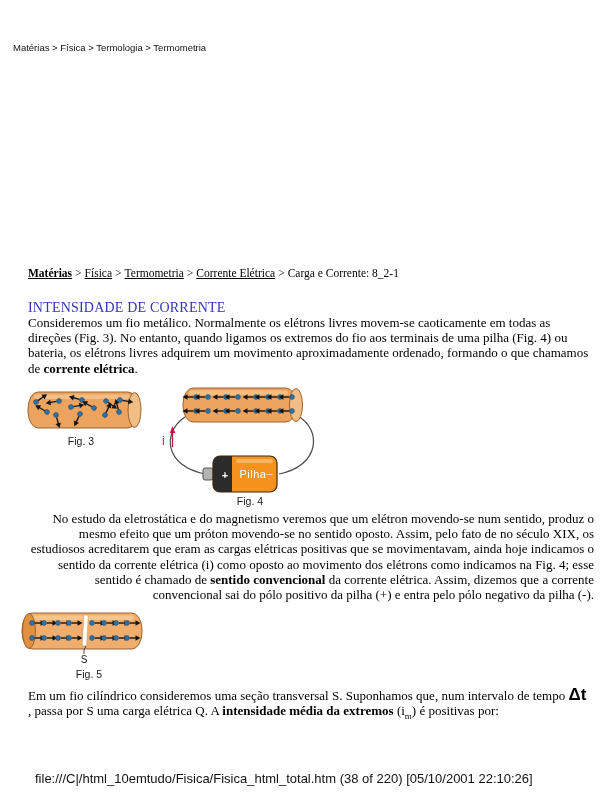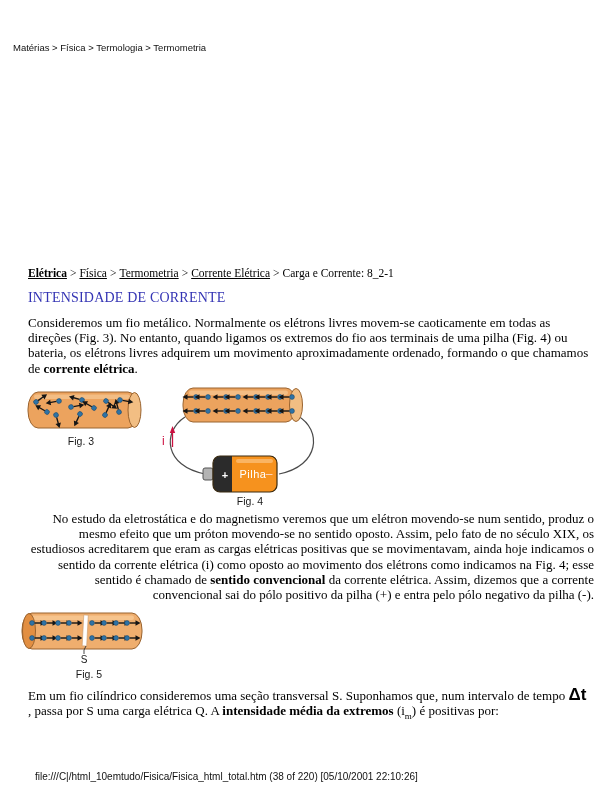--- a/index.html
+++ b/index.html
@@ -12,57 +12,57 @@
     left:13px;top:18px;
     font-family:"Liberation Sans", sans-serif;font-size:9.5px;color:#111;margin-top:24px;
   }
   .bc2{
     left:28px;top:267px;font-size:11.5px;color:#000;white-space:nowrap;
   }
   .bc2 .lnk{text-decoration:underline;cursor:pointer;}
   .bc2 .first{font-weight:bold;}
   .bc2 .sep{margin:0 3px;text-decoration:none;}
   .heading{
-    left:28px;top:290px;font-size:14px;color:#3434b4;letter-spacing:0.2px;
+    left:28px;top:300px;font-size:14px;color:#3434b4;letter-spacing:0.2px;
   }
   .para{
     left:28px;width:566px;font-size:13px;line-height:15.2px;text-align:left;
   }
   .p1{top:315px;}
   .p2{top:511px;text-align:right;}
   .p3{top:687px;}
   .para b{font-weight:bold;}
   .delta{
     font-family:"Liberation Sans", sans-serif;font-weight:bold;font-size:17px;
   }
   sub{font-size:9px;}
   .footer{
     left:13px;top:771px;
-    font-family:"Liberation Sans", sans-serif;font-size:10px;color:#111;padding-left:22px;
+    font-family:"Liberation Sans", sans-serif;font-size:13px;color:#111;padding-left:22px;
   }
   svg text{font-family:"Liberation Sans", sans-serif;}
   .figlabel{font-size:10.5px;fill:#1a1a1a;}
 </style>
 </head>
 <body>
 
 <svg width="0" height="0" style="position:absolute" aria-hidden="true">
   <defs>
     <g id="el">
       <line x1="2.5" y1="0" x2="9.5" y2="0" stroke="#151515" stroke-width="1.4"></line>
       <polygon points="13.5,0 8.5,-2.8 8.5,2.8" fill="#151515"></polygon>
       <circle cx="0" cy="0" r="2.4" fill="#2e73a6" stroke="#1b4a6e" stroke-width="0.6"></circle>
     </g>
   </defs>
 </svg>
 
 <div class="abs bc-top">Matérias &gt; Física &gt; Termologia &gt; Termometria</div>
 
 <div class="abs bc2">
-  <span class="lnk first">Elétrica</span><span class="sep">&gt;</span><span class="lnk">Física</span><span class="sep">&gt;</span><span class="lnk">Termometria</span><span class="sep">&gt;</span><span class="lnk">Corrente Elétrica</span><span class="sep">&gt;</span><span>Carga e Corrente: 8_2-1</span>
+  <span class="lnk first">Matérias</span><span class="sep">&gt;</span><span class="lnk">Física</span><span class="sep">&gt;</span><span class="lnk">Termometria</span><span class="sep">&gt;</span><span class="lnk">Corrente Elétrica</span><span class="sep">&gt;</span><span>Carga e Corrente: 8_2-1</span>
 </div>
 
 <div class="abs heading">INTENSIDADE DE CORRENTE</div>
 
 <div class="abs para p1"><span>Consideremos um fio metálico. Normalmente os elétrons livres movem-se caoticamente em todas as direções (Fig. 3). No entanto, quando ligamos os extremos do fio aos terminais de uma pilha (Fig. 4) ou bateria, os elétrons livres adquirem um movimento aproximadamente ordenado, formando o que chamamos de </span><b>corrente elétrica</b><span>.</span></div>
 
 <svg class="abs" style="left:20px;top:386px" width="140" height="64" viewBox="0 0 140 64">
   <rect x="8" y="6" width="110" height="36" rx="10" ry="17" fill="#eca35e" stroke="#9a6430" stroke-width="1"></rect>
   <rect x="14" y="8.5" width="96" height="4.5" rx="2.2" fill="#f5c28b" opacity="0.85"></rect>
   <ellipse cx="114.5" cy="24" rx="6.5" ry="17.5" fill="#f2be83" stroke="#9a6430" stroke-width="1"></ellipse>

